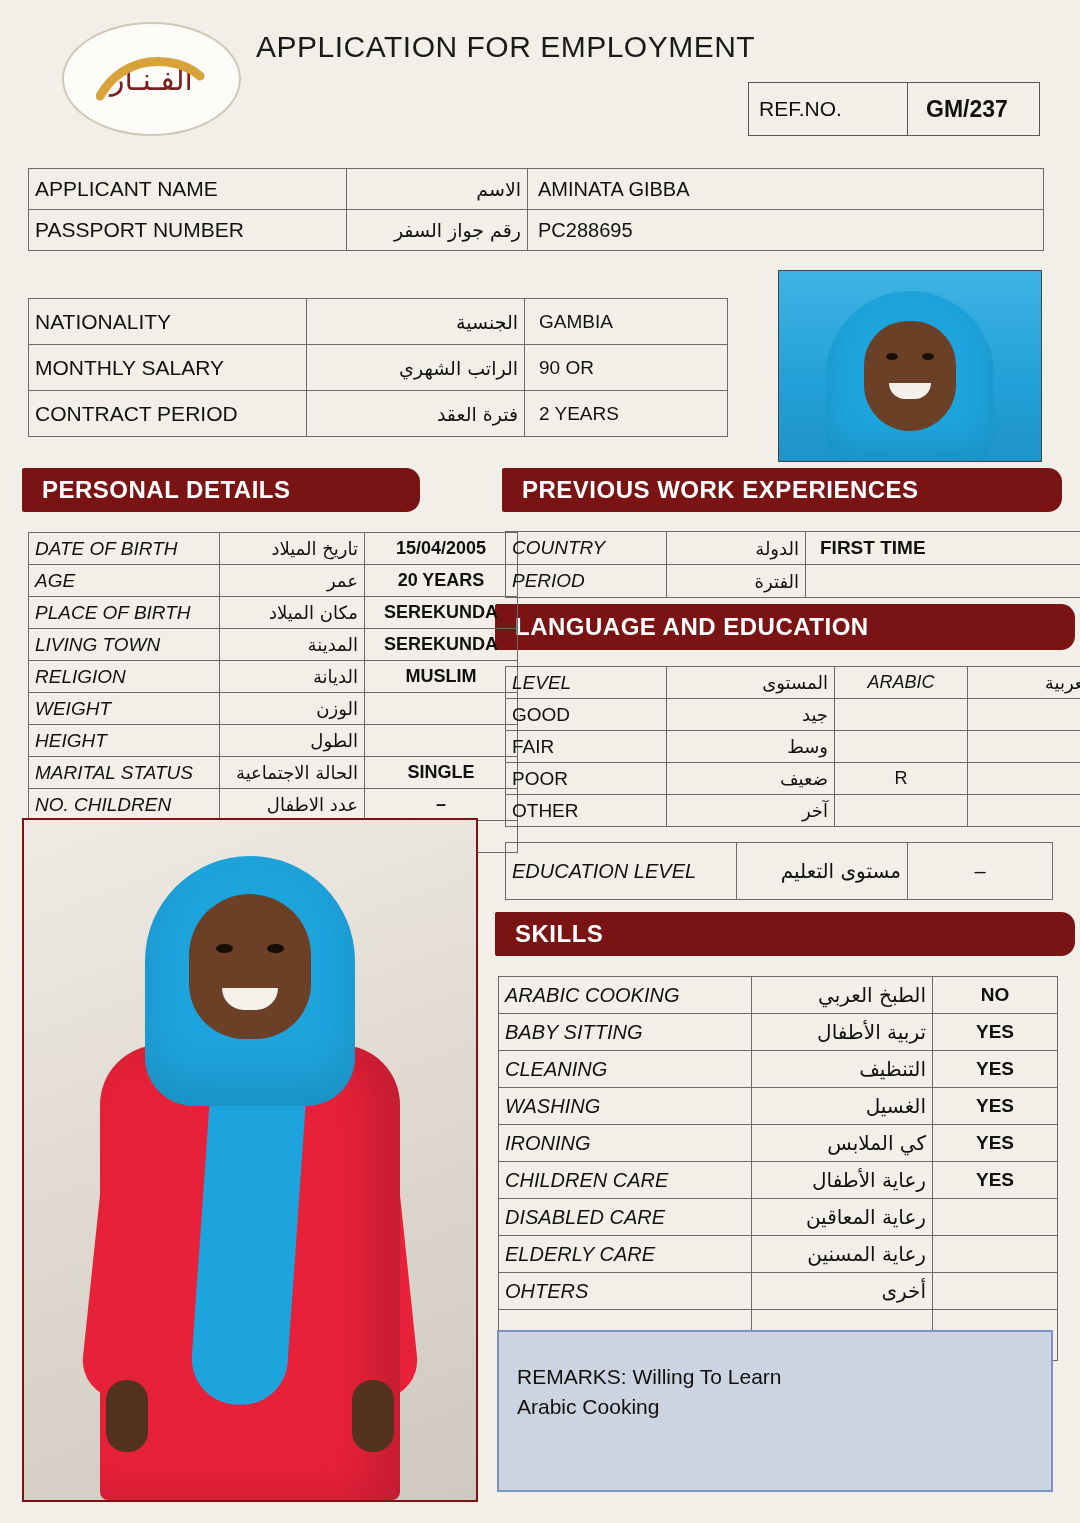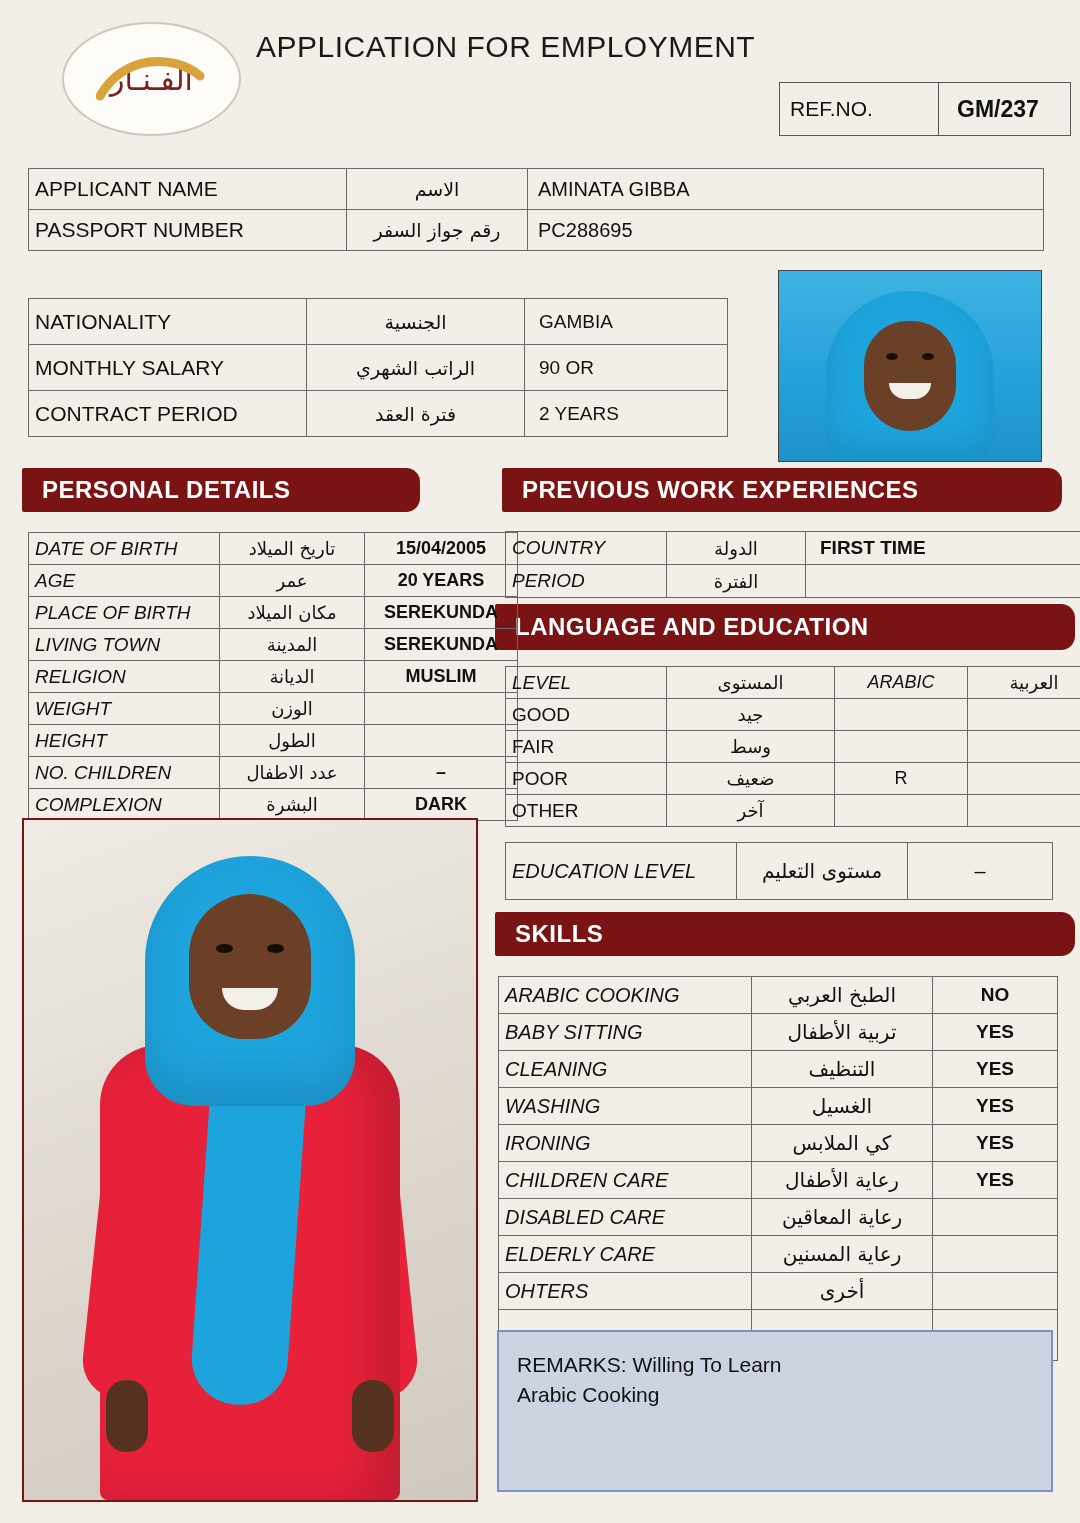--- a/index.html
+++ b/index.html
@@ -60,21 +60,20 @@
     letter-spacing: 0.5px;
     font-weight: 400;
     color: #1a1a1a;
   }
   .refbox {
     position: absolute;
     left: 748px; top: 82px;
     width: 290px; height: 52px;
     border: 1px solid #555;
     display: flex;
-    margin-left: 31px;
   }
   .refbox .lbl {
     width: 148px;
     border-right: 1px solid #555;
     display: flex; align-items: center;
     padding-left: 10px;
     font-size: 21px;
   }
   .refbox .val {
     flex: 1;
@@ -93,21 +92,21 @@
   .tbl td {
     border: 1px solid #6a6a6a;
     padding: 2px 6px;
     font-size: 19px;
     vertical-align: middle;
     background: transparent;
   }
   .ar {
     font-family: "DejaVu Sans", sans-serif;
     direction: rtl;
-    text-align: center;
+    text-align: right;
     font-size: 17px;
   }
 
   #applicant-table { left: 28px; top: 168px; width: 1016px; }
   #applicant-table td.k { width: 305px; height: 36px; font-size: 21px; }
   #applicant-table td.a { width: 168px; }
   #applicant-table td.v { font-size: 20px; padding-left: 10px; }
 
   #contract-table { left: 28px; top: 298px; width: 700px; }
   #contract-table td.k { width: 265px; height: 41px; font-size: 21px; }
@@ -218,21 +217,21 @@
   #skills-table td.v { text-align: center; font-weight: bold; font-size: 19px; margin-left: 20px; }
   #skills-table td.pad { height: 46px; }
 
   
   #remarks-box {
     position: absolute;
     left: 497px; top: 1330px;
     width: 556px; height: 162px;
     border: 2px solid #7b92c4;
     background: #ccd3e1;
-    padding: 18px 18px;
+    padding: 30px 18px;
     box-sizing: border-box;
     font-size: 21px;
     line-height: 1.45;
     white-space: pre-line;
   }
 
   
   #full-photo {
     position: absolute;
     left: 22px; top: 818px;
@@ -410,20 +409,25 @@
     </tr>
     <tr>
       <td class="k">WEIGHT</td>
       <td class="a ar">الوزن</td>
       <td class="v"></td>
     </tr>
     <tr>
       <td class="k">HEIGHT</td>
       <td class="a ar">الطول</td>
       <td class="v"></td>
+    </tr>
+    <tr>
+      <td class="k">MARITAL STATUS</td>
+      <td class="a ar">الحالة الاجتماعية</td>
+      <td class="v">SINGLE</td>
     </tr>
     <tr>
       <td class="k">NO. CHILDREN</td>
       <td class="a ar">عدد الاطفال</td>
       <td class="v">–</td>
     </tr>
     <tr>
       <td class="k">COMPLEXION</td>
       <td class="a ar">البشرة</td>
       <td class="v">DARK</td>

